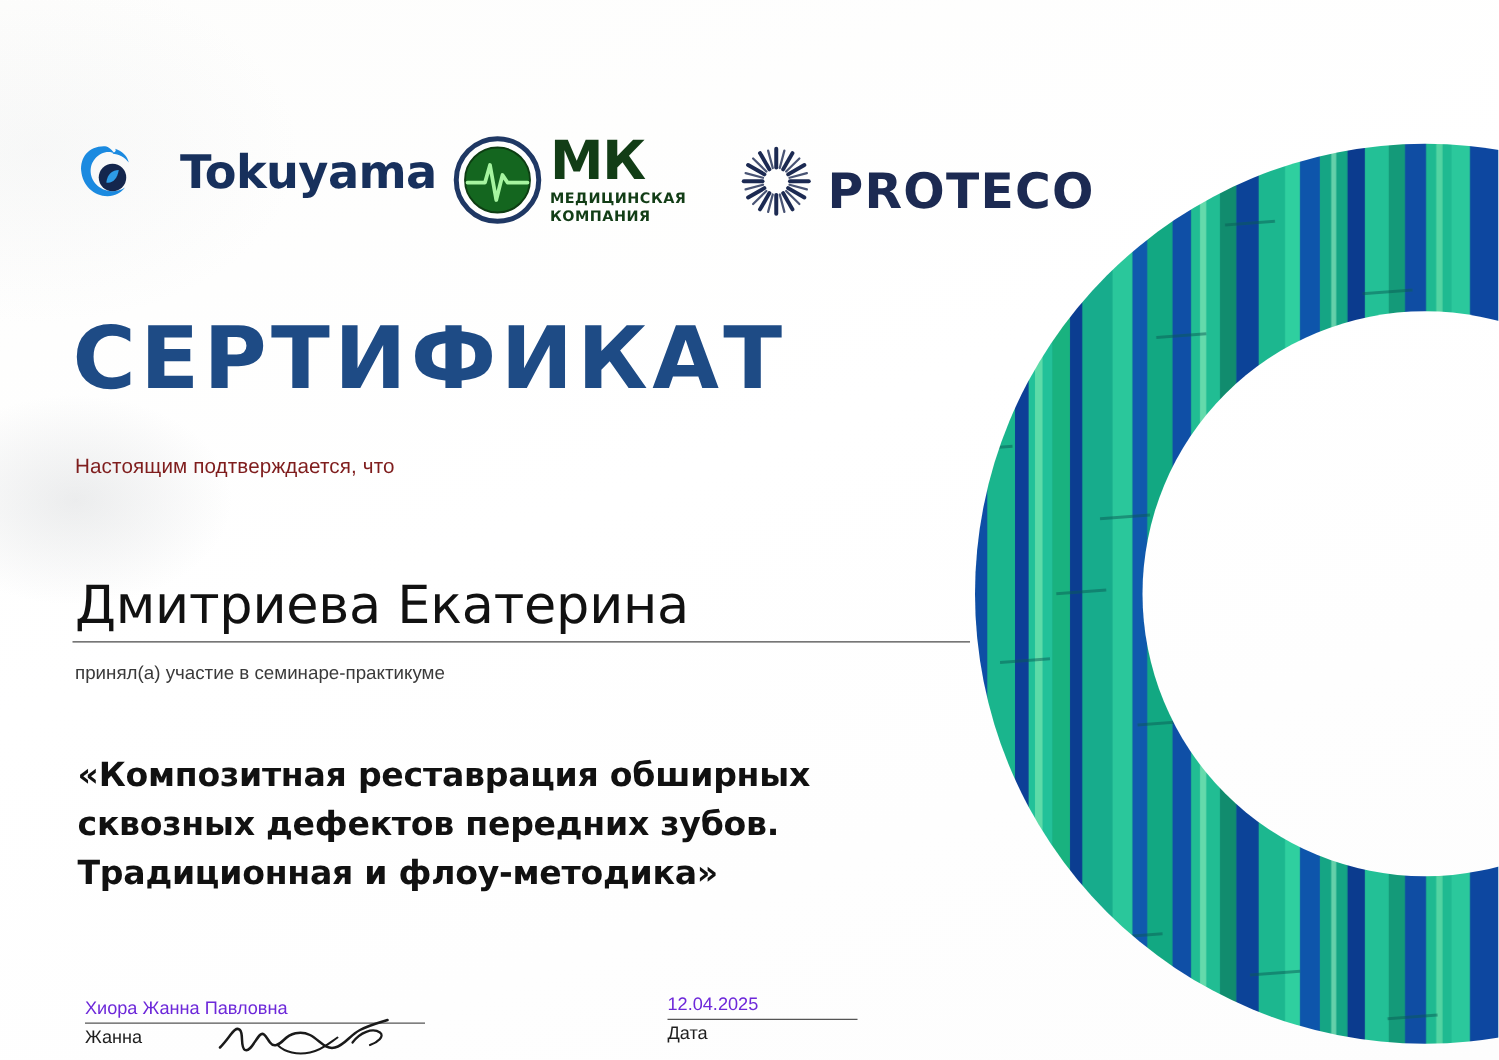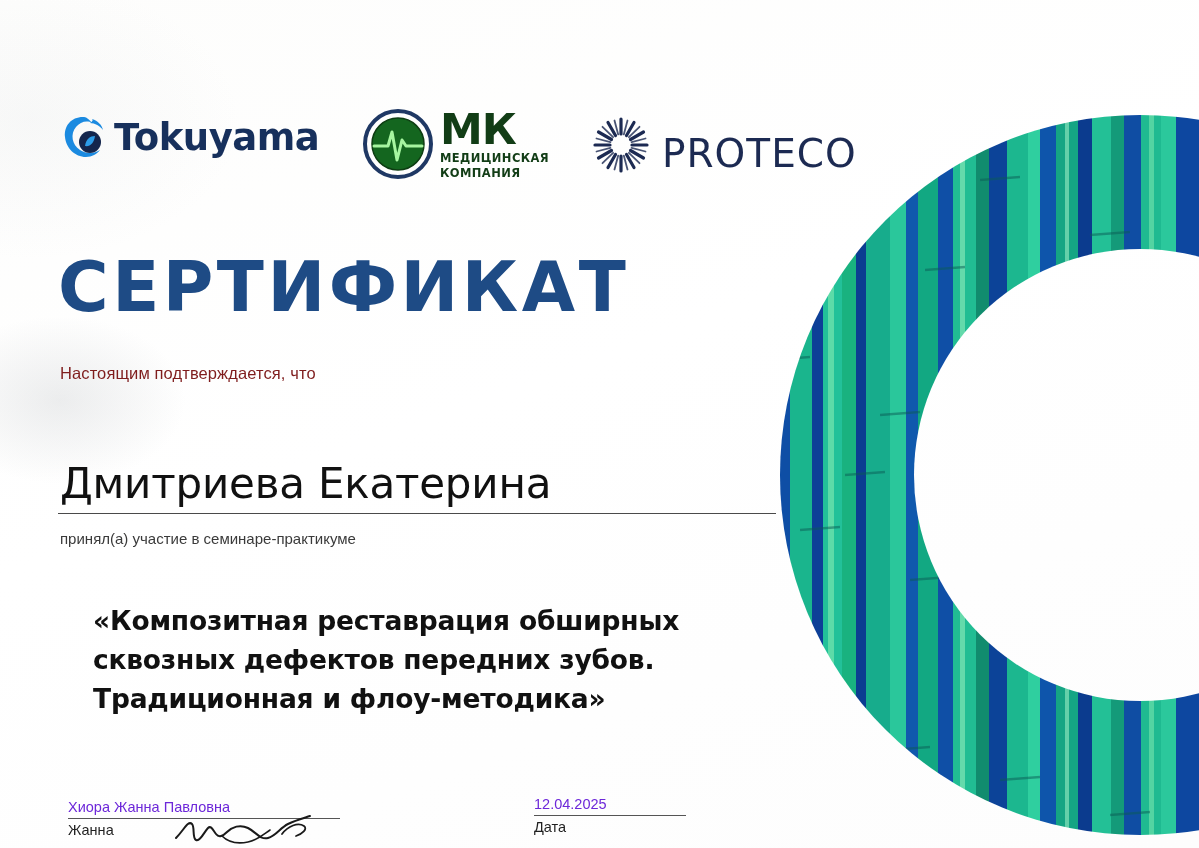--- a/index.html
+++ b/index.html
@@ -46,21 +46,21 @@
     left: 0;
     top: 108px;
     width: 880px;
     height: 86px;
   }
   .logo {
     position: absolute;
     display: flex;
     align-items: center;
   }
-  .logo-tokuyama { left: 62px; top: 6px; }
+  .logo-tokuyama { left: 62px; top: 6px; gap: 30px; }
   .logo-mk       { left: 362px; top: 0px; align-items: flex-end; }
   .logo-proteco  { left: 592px; top: 8px; }
 
   .tokuyama-word {
     font-family: "DejaVu Sans", sans-serif;
     font-size: 37px;
     font-weight: bold;
     color: #17305c;
     letter-spacing: -0.5px;
     margin-left: 8px;
@@ -85,21 +85,21 @@
     font-weight: bold;
     color: #123d16;
     letter-spacing: 0.4px;
     display: block;
     line-height: 1.12;
     margin-top: 2px;
   }
   .proteco-word {
     font-family: "DejaVu Sans", sans-serif;
     font-size: 39px;
-    font-weight: 400;
+    font-weight: 700;
     color: #1c2a52;
     letter-spacing: 1px;
     margin-left: 12px;
     line-height: 1;
     margin-top: 16px;
   }
 
   
   .title {
     position: absolute;
@@ -152,21 +152,21 @@
     left: 62px;
     top: 602px;
     width: 680px;
     font-family: "DejaVu Sans", sans-serif;
     font-size: 26.5px;
     font-weight: bold;
     color: #111111;
     line-height: 1.47;
     letter-spacing: -0.2px;
   }
-  .seminar .ln { display: block; white-space: nowrap; margin-left: 31px; }
+  .seminar .ln { display: block; white-space: nowrap; }
 
   
   .sig-block {
     position: absolute;
     left: 68px;
     top: 798px;
     width: 300px;
   }
   .date-block {
     position: absolute;

